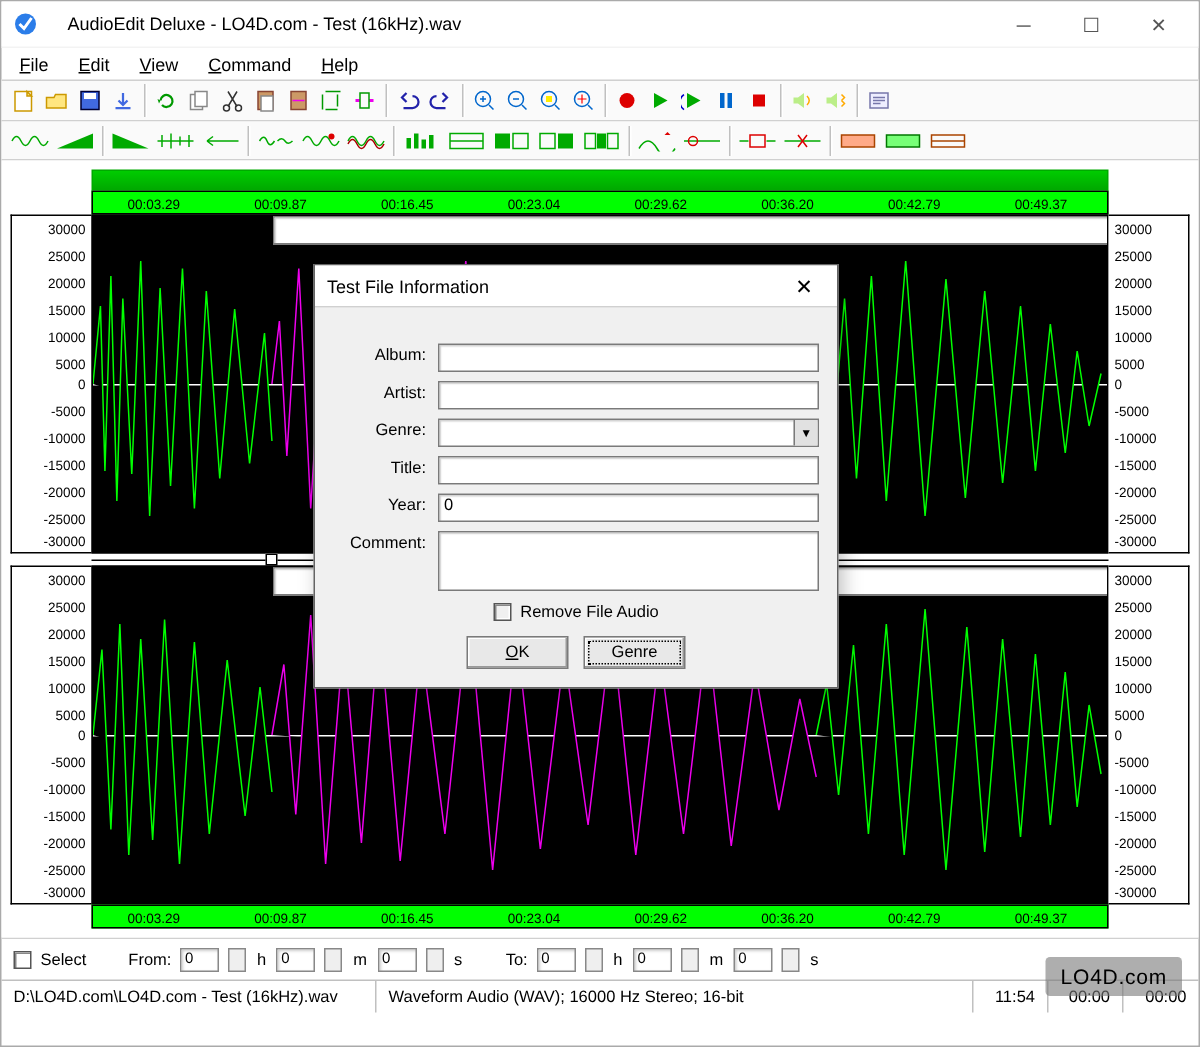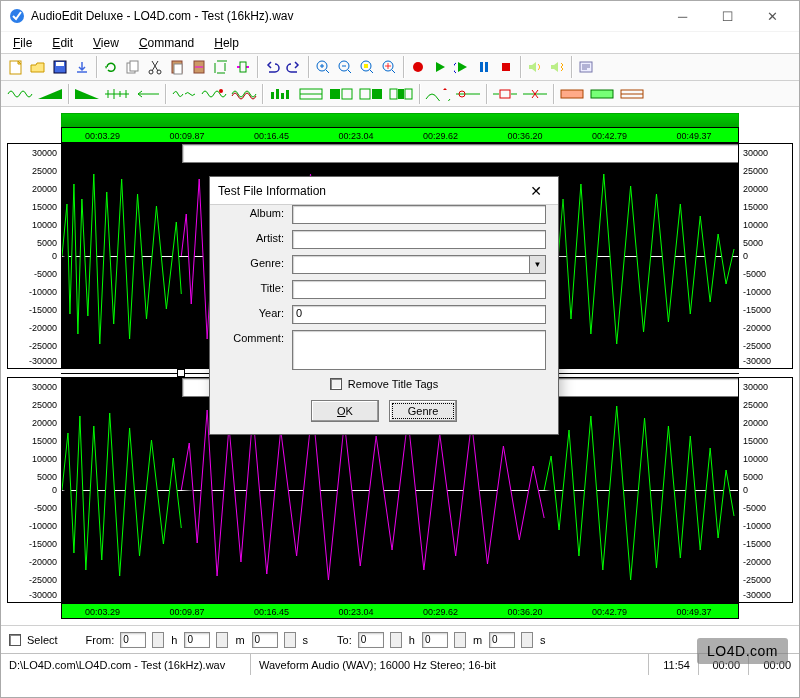--- a/index.html
+++ b/index.html
@@ -1,19 +1,19 @@
 <!DOCTYPE html>
 <html><head>
 <meta charset="utf-8">
 <style>
   * { box-sizing: border-box; font-family: "Segoe UI", Tahoma, sans-serif; }
   body { margin:0; width:800px; height:698px; background:#fff; position:relative; overflow:hidden; }
   .window { position:absolute; left:0; top:0; width:800px; height:698px; border:1px solid #aaa; background:#fff; }
   .titlebar { height:30px; display:flex; align-items:center; justify-content:space-between; padding:0 4px 0 8px; background:#fff; }
-  .titlebar .title { font-size:12px; color:#000; display:flex; align-items:center; gap:6px; }
+  .titlebar .title { font-size:12px; color:#000; display:flex; align-items:center; gap:20px; }
   .app-icon { width:16px; height:16px; display:inline-block; }
   .winbtns { display:flex; }
   .winbtn { width:45px; height:28px; display:flex; align-items:center; justify-content:center; font-size:13px; color:#555; }
 
   .menubar { height:22px; display:flex; align-items:center; padding:0 4px; gap:4px; font-size:12px; border-top:1px solid #f3f3f3;}
   .menuitm { padding:2px 8px; }
   .menuitm u { text-decoration: underline; }
 
   .toolbar { height:28px; border-top:1px solid #d0d0d0; border-bottom:1px solid #d0d0d0; display:flex; align-items:center; padding:0 4px; background:#fafafa; }
   .toolbar .tb-btn { width:22px; height:22px; display:flex; align-items:center; justify-content:center; }
@@ -47,21 +47,21 @@
   .spin-updn { width:12px; height:16px; border:1px solid #888; background:#efefef; display:inline-block; }
   .unit { font-size:11px; margin:0 1px; }
 
   .statusbar { height:22px; border-top:1px solid #c0c0c0; display:flex; font-size:11px; }
   .statusbar .pane { border-right:1px solid #c0c0c0; padding:2px 8px; display:flex; align-items:center; white-space:nowrap; }
 
   
   .dialog { position:absolute; left:209px; top:176px; width:350px; background:#f0f0f0; border:1px solid #646464; box-shadow:3px 3px 12px rgba(0,0,0,0.25); }
   .dlg-title { height:28px; background:#fff; display:flex; align-items:center; justify-content:space-between; padding:0 8px; font-size:12px; border-bottom:1px solid #d0d0d0;}
   .dlg-close { width:28px; height:24px; display:flex; align-items:center; justify-content:center; font-size:14px; }
-  .dlg-body { padding:0 12px 12px 12px; }
+  .dlg-body { padding:24px 12px 12px 12px; }
   .form-row { display:flex; align-items:flex-start; margin-bottom:6px; }
   .form-row label { width:70px; text-align:right; font-size:11px; padding-right:8px; padding-top:2px; }
   .form-row .fld { flex:1; }
   .txt, .sel, .ta { width:100%; height:19px; border:1px solid #7a7a7a; background:#fff; font-size:11px; padding:1px 3px; box-shadow:inset 1px 1px 1px #d0d0d0; }
   .sel { position:relative; }
   .sel .dd { position:absolute; right:0; top:0; width:16px; height:100%; background:#e1e1e1; border-left:1px solid #7a7a7a; display:flex; align-items:center; justify-content:center; font-size:8px;}
   .ta { height:40px; resize:none; }
   .dlg-chk-row { display:flex; align-items:center; justify-content:center; gap:6px; font-size:11px; margin:8px 0 10px 0;}
   .dlg-btns { display:flex; justify-content:center; gap:10px; }
   .btn { min-width:68px; height:22px; border:1px solid #7a7a7a; background:#e8e8e8; font-size:11px; display:flex; align-items:center; justify-content:center; box-shadow:inset -1px -1px 0 #999, inset 1px 1px 0 #fff;}
@@ -592,21 +592,21 @@
         </div>
     </div>
     <div class="form-row">
       <label>Comment:</label>
       <div class="fld">
           <div class="ta"></div>
         </div>
     </div>
     <div class="dlg-chk-row">
       <span class="chkbox"></span>
-      <span>Remove Title Tags</span>
+      <span>Remove File Audio</span>
     </div>
     <div class="dlg-btns">
       <div class="btn"><u>O</u>K</div>
       <div class="btn default">Genre</div>
     </div>
   </div>
 </div>
 
 <div class="watermark">LO4D.com</div>
 

